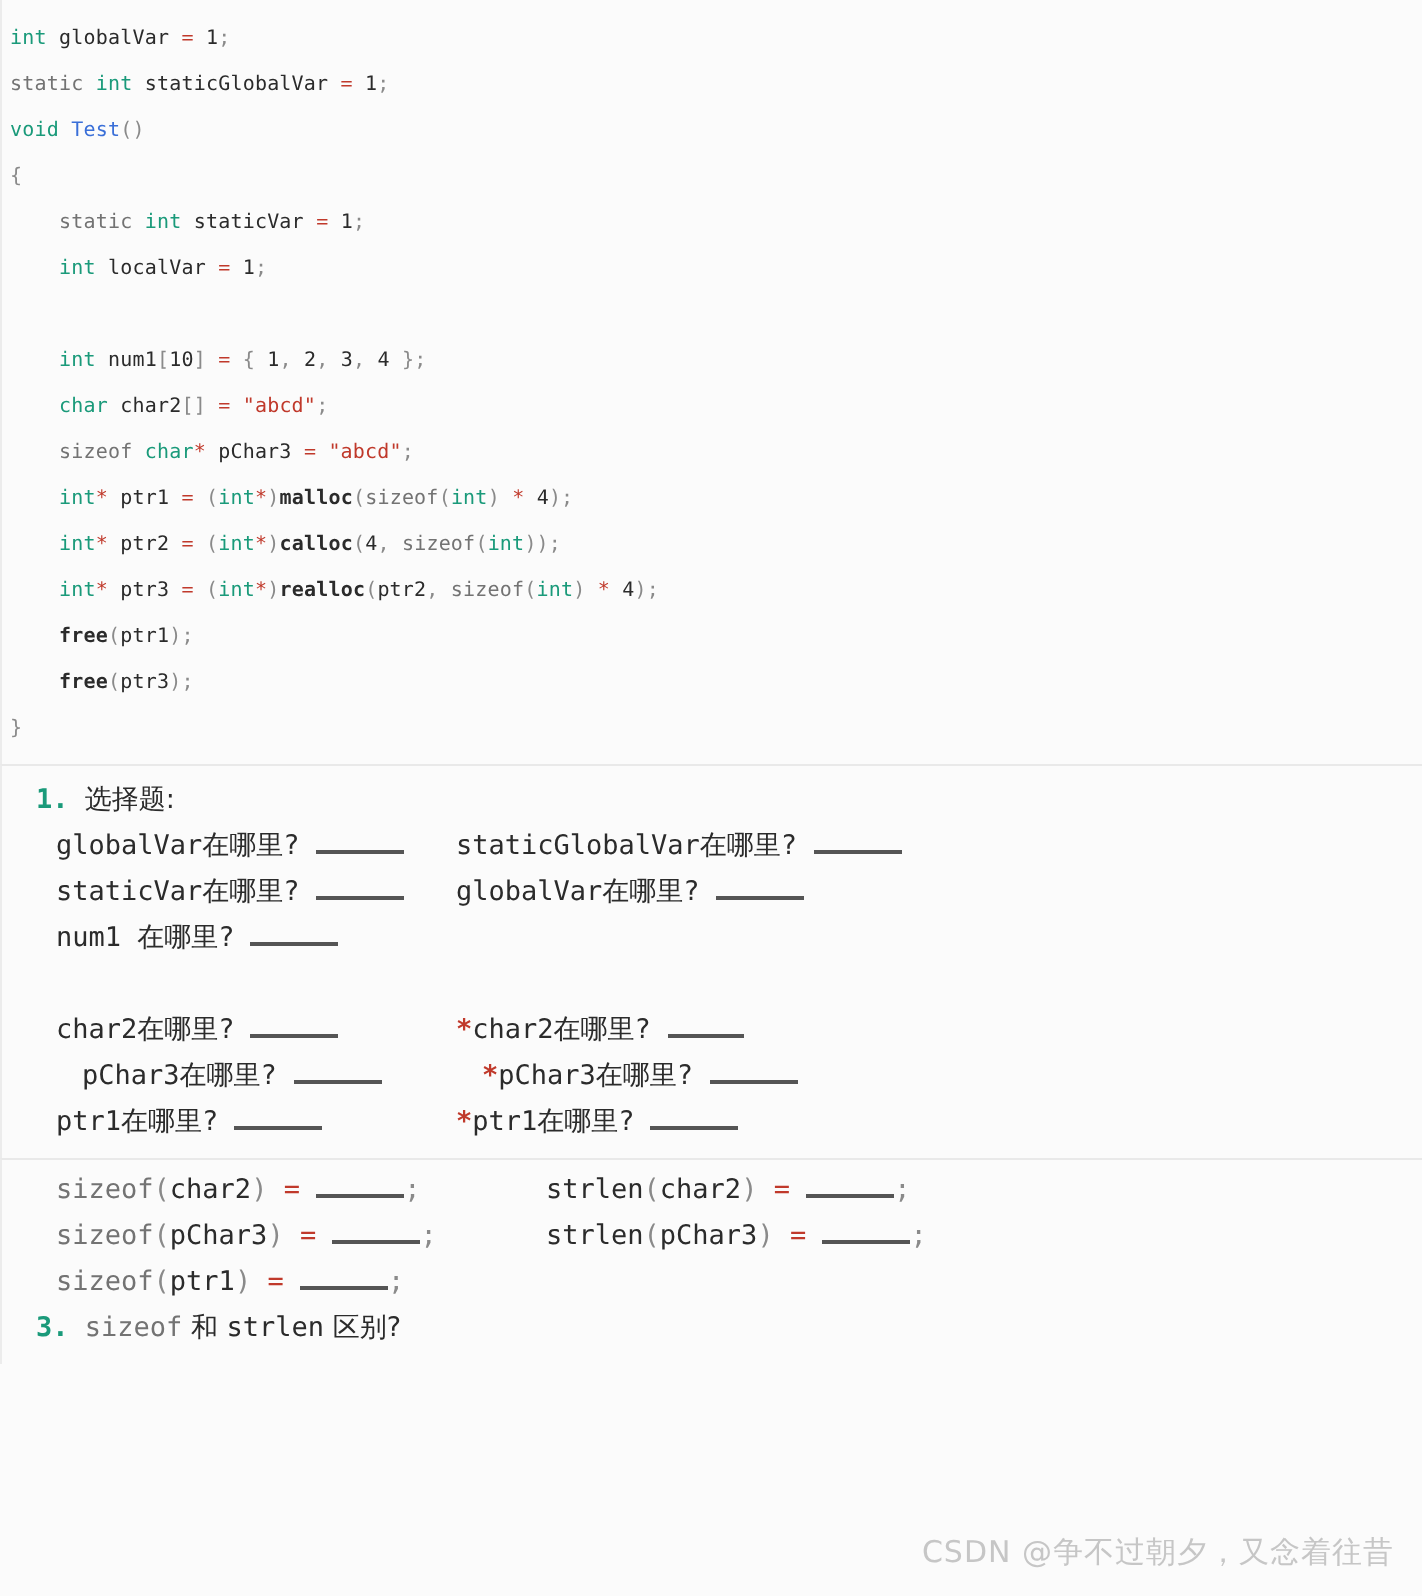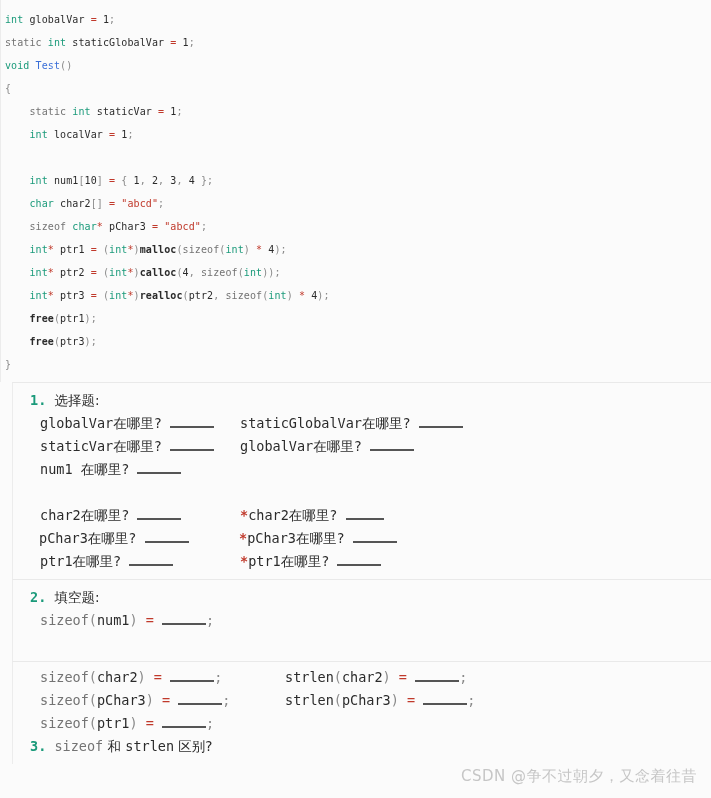--- a/index.html
+++ b/index.html
@@ -59,21 +59,20 @@
   .op   { color: #c0392b; }   
   .str  { color: #c0392b; }   
   .pn   { color: #8a8a8a; }   
   .id   { color: #2b2b2b; }
   .num  { color: #2b2b2b; }
   .bold { font-weight: bold; }
 
   
   .q {
     padding: 6px 0 6px 0;
-    margin-left: 12px;
   }
   .qline {
     height: 23px;
     line-height: 23px;
     white-space: pre;
     padding-left: 17px;
     font-size: 13.5px;
     color: #2b2b2b;
     font-family: "DejaVu Sans Mono", "Liberation Mono", monospace;
   }
@@ -158,33 +157,25 @@
     <div class="qline" style="padding-left:27px"><span class="col2" style="width:200px"><span>globalVar在哪里?</span> <span class="blankline b-lg"></span></span><span><span>staticGlobalVar在哪里?</span> <span class="blankline b-lg"></span></span></div>
 
     <div class="qline" style="padding-left:27px"><span class="col2" style="width:200px"><span>staticVar在哪里?</span> <span class="blankline b-lg"></span></span><span><span>globalVar在哪里?</span> <span class="blankline b-lg"></span></span></div>
 
     <div class="qline" style="padding-left:27px"><span>num1 在哪里?</span> <span class="blankline b-lg"></span></div>
 
     <div class="qline blank">&nbsp;</div>
 
     <div class="qline" style="padding-left:27px"><span class="col2" style="width:200px"><span>char2在哪里?</span> <span class="blankline b-lg"></span></span><span><span class="star">*</span><span>char2在哪里?</span> <span class="blankline b-md"></span></span></div>
 
-    <div class="qline" style="padding-left:26px"><span class="col2" style="width:200px"><span>pChar3在哪里?</span> <span class="blankline b-lg"></span></span><span><span class="star">*</span><span>pChar3在哪里?</span> <span class="blankline b-lg"></span></span></div>
+    <div class="qline" style="padding-left:40px"><span class="col2" style="width:200px"><span>pChar3在哪里?</span> <span class="blankline b-lg"></span></span><span><span class="star">*</span><span>pChar3在哪里?</span> <span class="blankline b-lg"></span></span></div>
 
     <div class="qline" style="padding-left:27px"><span class="col2" style="width:200px"><span>ptr1在哪里?</span> <span class="blankline b-lg"></span></span><span><span class="star">*</span><span>ptr1在哪里?</span> <span class="blankline b-lg"></span></span></div>
   </div>
 
-  <div class="block q">
-
-    <div class="qline"><span class="qnum">2.</span> <span class="cn">填空题:</span></div>
-
-    <div class="qline" style="padding-left:27px"><span class="sta">sizeof</span><span class="pn">(</span><span class="id">num1</span><span class="pn">)</span> <span class="op">=</span> <span class="blankline b-lg"></span><span class="pn">;</span></div>
-
-    <div class="qline blank">&nbsp;</div>
-  </div>
 
   <div class="block q" style="padding-top:4px">
 
     <div class="qline" style="padding-left:27px"><span class="col2" style="width:245px"><span class="sta">sizeof</span><span class="pn">(</span><span class="id">char2</span><span class="pn">)</span> <span class="op">=</span> <span class="blankline b-lg"></span><span class="pn">;</span></span><span><span class="id">strlen</span><span class="pn">(</span><span class="id">char2</span><span class="pn">)</span> <span class="op">=</span> <span class="blankline b-lg"></span><span class="pn">;</span></span></div>
 
     <div class="qline" style="padding-left:27px"><span class="col2" style="width:245px"><span class="sta">sizeof</span><span class="pn">(</span><span class="id">pChar3</span><span class="pn">)</span> <span class="op">=</span> <span class="blankline b-lg"></span><span class="pn">;</span></span><span><span class="id">strlen</span><span class="pn">(</span><span class="id">pChar3</span><span class="pn">)</span> <span class="op">=</span> <span class="blankline b-lg"></span><span class="pn">;</span></span></div>
 
     <div class="qline" style="padding-left:27px"><span class="sta">sizeof</span><span class="pn">(</span><span class="id">ptr1</span><span class="pn">)</span> <span class="op">=</span> <span class="blankline b-lg"></span><span class="pn">;</span></div>
 
     <div class="qline"><span class="qnum">3.</span> <span class="sta">sizeof</span><span class="cn"> 和 </span><span class="id">strlen</span><span class="cn"> 区别?</span></div>

